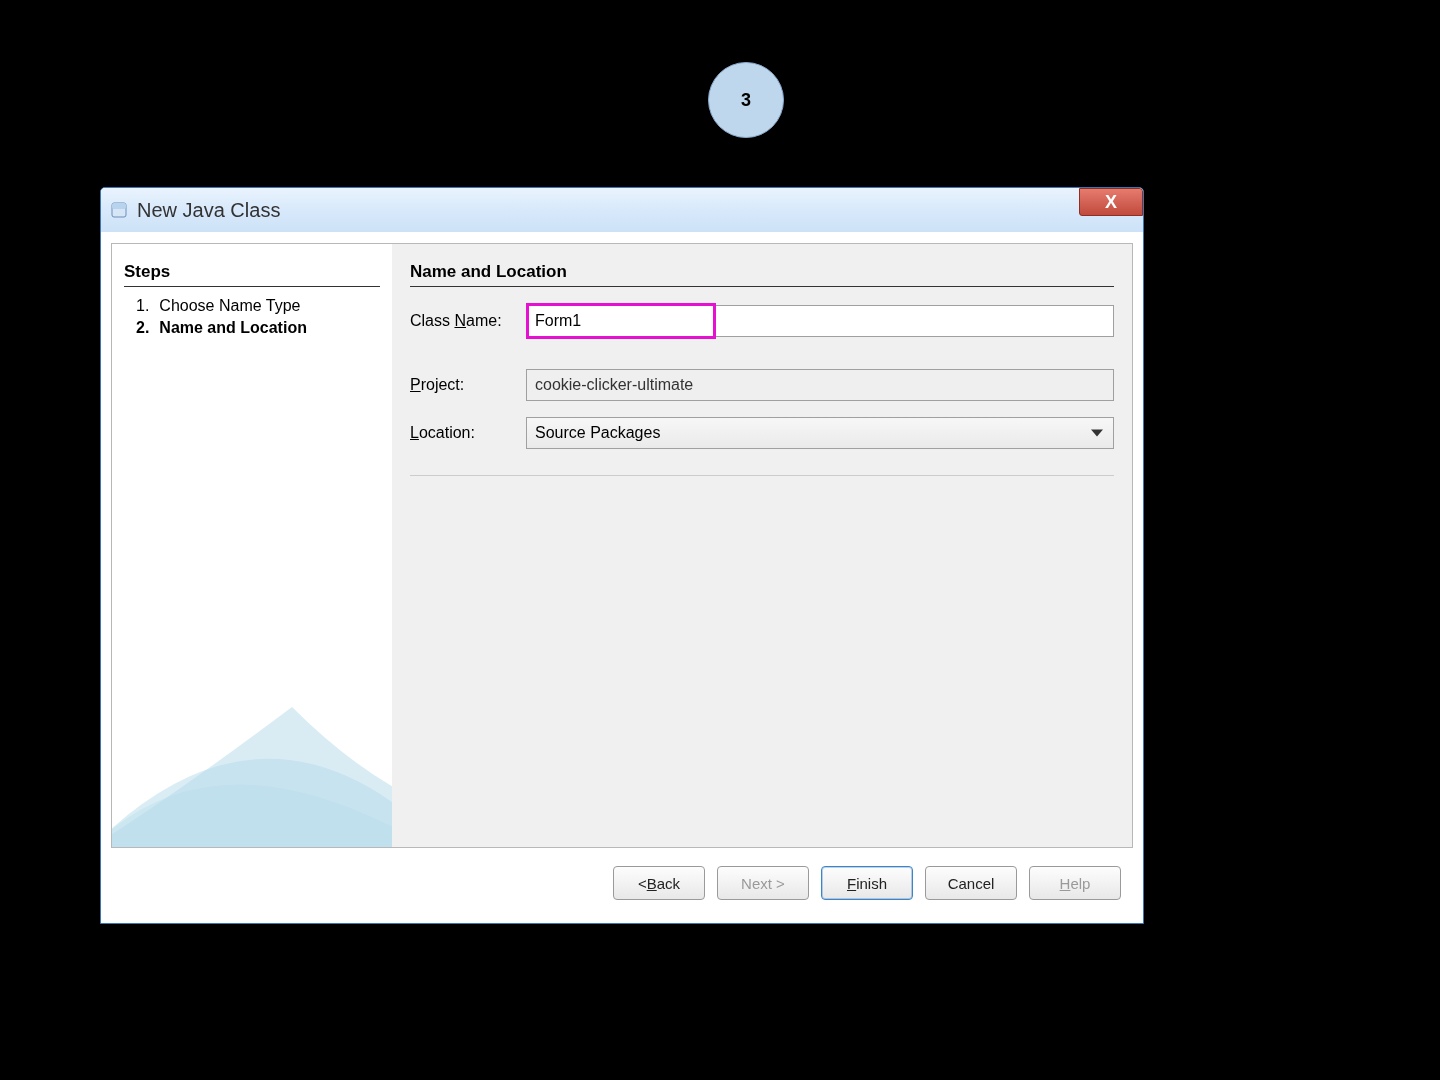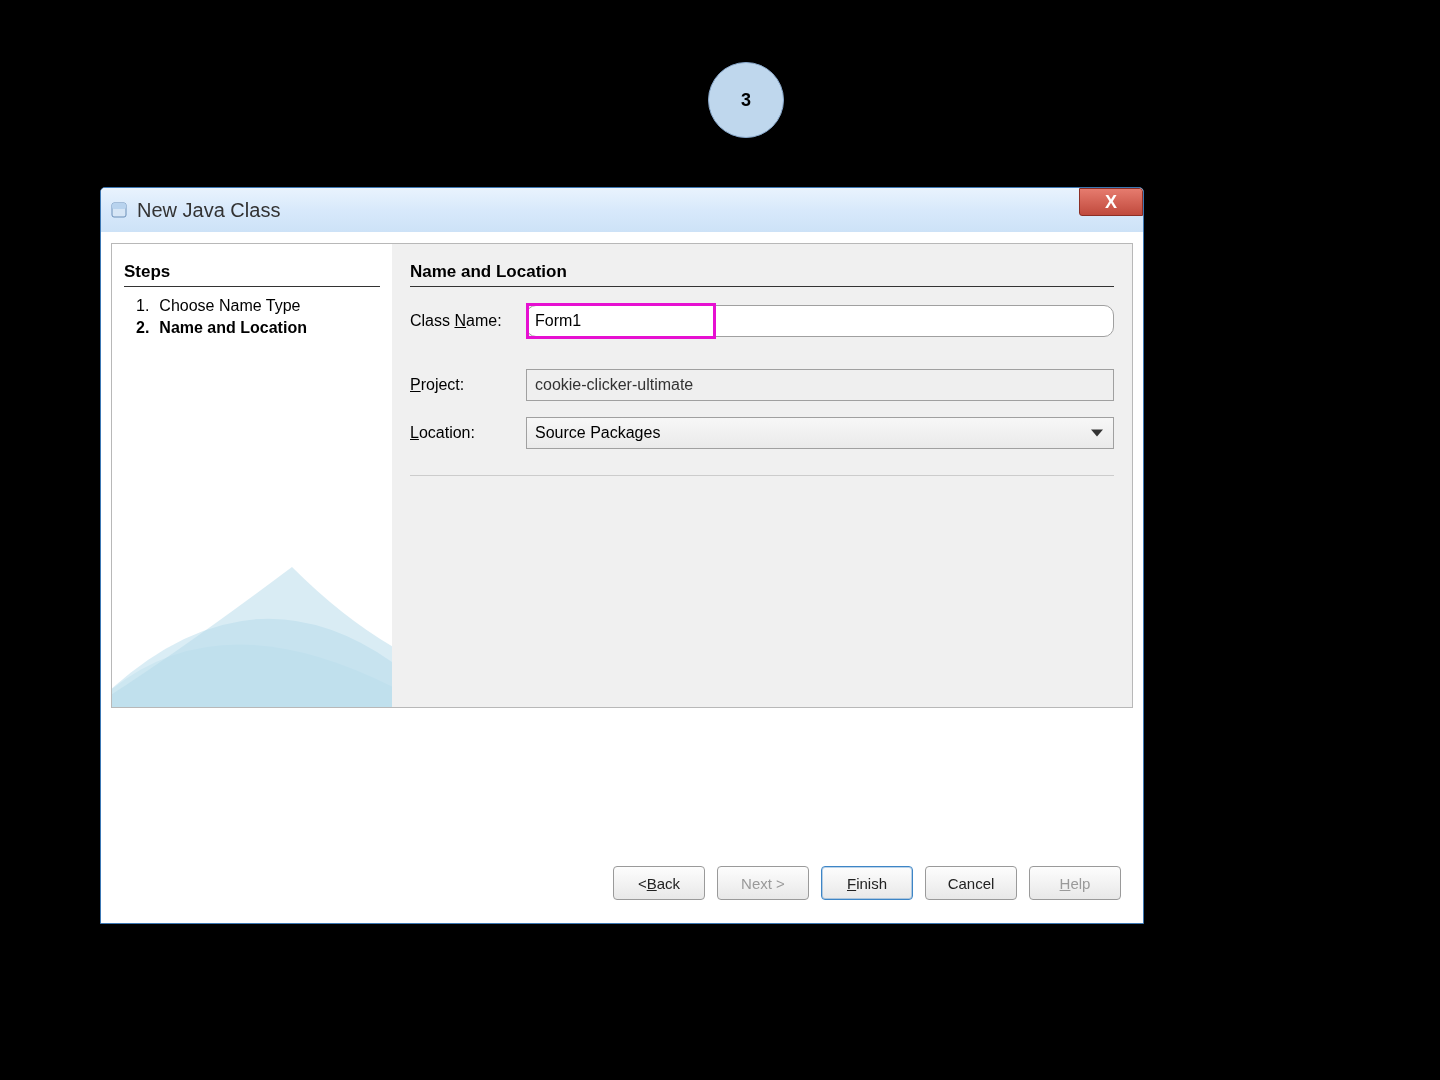--- a/index.html
+++ b/index.html
@@ -80,21 +80,21 @@
       color: #fff;
       font-weight: bold;
       font-size: 18px;
     }
 
     .dialog-body {
       position: absolute;
       top: 55px;
       left: 10px;
       right: 10px;
-      height: 465px;
+      height: 605px;
       border: 1px solid #b8b8b8;
       background: #86efac;
       display: flex;
     }
 
     .sidebar {
       width: 280px;
       padding: 18px 12px;
       position: relative;
       background: #fff;
@@ -255,21 +255,21 @@
         <path d="M-20 200 Q 140 40 300 170 L300 200 Z" fill="#c2e1ef" opacity="0.6"></path>
         <path d="M-20 200 Q 60 150 180 60 Q 240 120 300 150 L300 200 Z" fill="#b4d9ea" opacity="0.5"></path>
       </svg>
     </div>
 
     <div class="main-panel">
       <div class="panel-title">Name and Location</div>
 
       <div class="field-row">
           <div class="field-label">Class <span class="underline">N</span>ame:</div>
-          <div style="position: relative; flex: 1 1 0%;"><input type="text" class="text-input" value="Form1" style="width: 100%; border-radius: 10px;"><div style="position: absolute; left: 0px; top: -2px; width: 190px; height: 36px; border: 3px solid rgb(230, 16, 209); pointer-events: none;"></div></div>
+          <div style="position: relative; flex: 1 1 0%;"><input type="text" class="text-input" value="Form1" style="width: 100%;"><div style="position: absolute; left: 0px; top: -2px; width: 190px; height: 36px; border: 3px solid rgb(230, 16, 209); pointer-events: none;"></div></div>
         </div>
 
       <div style="height:16px"></div>
 
       <div class="field-row">
         <div class="field-label"><span class="underline">P</span><span>roject:</span></div>
         <div class="readonly-input">
             <span>cookie-clicker-ultimate</span>
           </div>
       </div>

